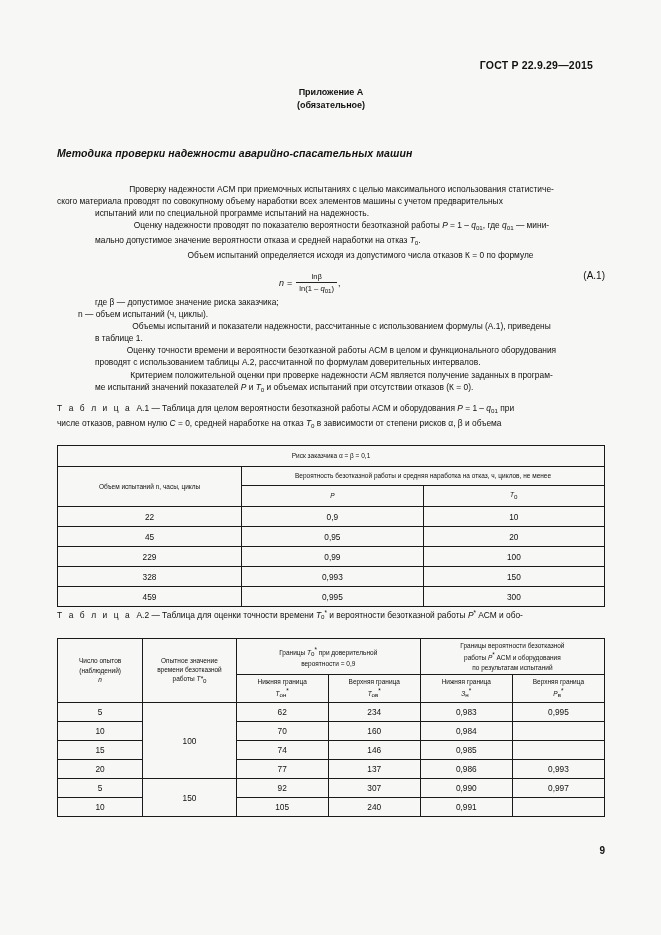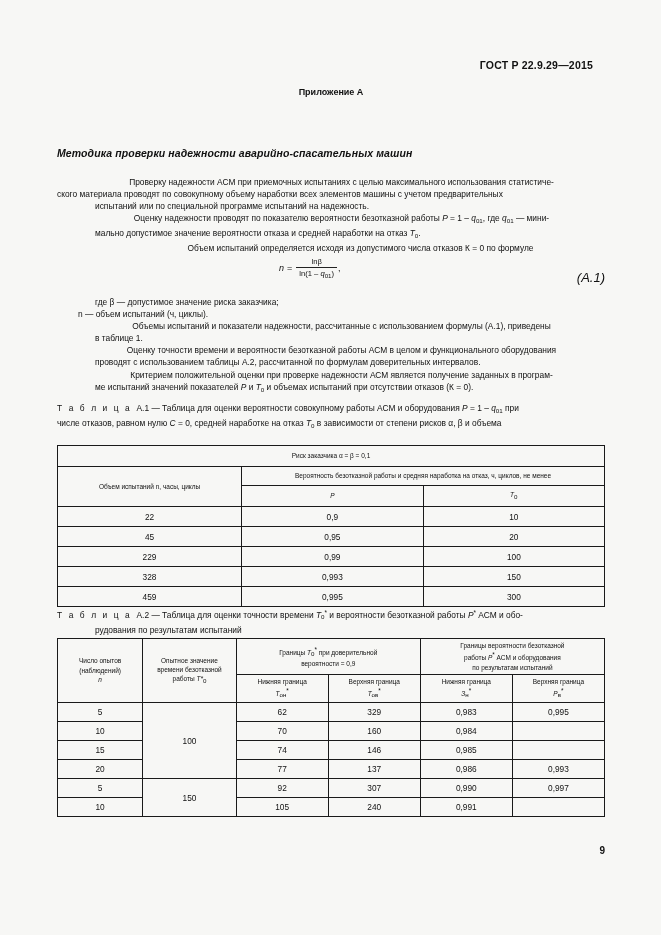--- a/index.html
+++ b/index.html
@@ -55,21 +55,21 @@
     text-align: left;
     font-size: 10.5px;
     font-weight: bold;
     letter-spacing: 0.1px;
     font-style: italic;
   }
 
   
   .body-text {
     position: absolute;
-    top: 176px;
+    top: 183px;
     left: 0;
     width: 548px;
     font-size: 8.4px;
     line-height: 12.1px;
   }
   .p {
     text-align: justify;
     text-justify: inter-word;
     margin: 0;
   }
@@ -103,40 +103,39 @@
     left: 222px;
     top: 0;
     display: flex;
     align-items: center;
     font-size: 9px;
   }
   .frac {
     display: inline-flex;
     flex-direction: column;
     align-items: center;
-    margin: 0 1px;
+    margin: 15px 1px;
     vertical-align: middle;
   }
   .frac .num {
     font-size: 7.6px;
     padding: 0 3px 1px 3px;
     line-height: 9px;
   }
   .frac .den {
     font-size: 7.6px;
     border-top: 1px solid #222;
     padding: 1px 3px 0 3px;
     line-height: 9px;
   }
   .eqnum {
     position: absolute;
     right: 0;
     top: 13px;
-    font-size: 13px;
-    font-style: italic;
+    font-size: 10px;
   }
 
   
   .tbl-caption {
     position: absolute;
     left: 0;
     width: 548px;
     font-size: 8.4px;
     line-height: 12.1px;
     text-align: justify;
@@ -178,20 +177,21 @@
 </head>
 <body>
 
 <div class="page">
   <div class="content">
 
     <div class="doc-header">ГОСТ Р 22.9.29—2015</div>
 
     <div class="appendix-block">
       <div>Приложение А</div>
+      <div>(обязательное)</div>
     </div>
 
     <div class="main-title">Методика проверки надежности аварийно-спасательных машин</div>
 
     <div class="body-text">
 
       <div class="p indent">Проверку надежности АСМ при приемочных испытаниях с целью максимального использования статистиче-</div>
       <div class="p noind">ского материала проводят по совокупному объему наработки всех элементов машины с учетом предварительных</div>
       <div class="p noind nojust">испытаний или по специальной программе испытаний на надежность.</div>
 
@@ -220,21 +220,21 @@
       <div class="p hang nojust">n — объем испытаний (ч, циклы).</div>
       <div class="p indent">Объемы испытаний и показатели надежности, рассчитанные с использованием формулы (А.1), приведены</div>
       <div class="p noind nojust">в таблице 1.</div>
       <div class="p indent">Оценку точности времени и вероятности безотказной работы АСМ в целом и функционального оборудования</div>
       <div class="p noind nojust">проводят с использованием таблицы А.2, рассчитанной по формулам доверительных интервалов.</div>
       <div class="p indent">Критерием положительной оценки при проверке надежности АСМ является получение заданных в програм-</div>
       <div class="p noind nojust"><span>ме испытаний значений показателей </span><i class="it">P</i><span> и </span><i class="it">T</i><span class="sub">0</span><span> и объемах испытаний при отсутствии отказов (К = 0).</span></div>
     </div>
 
     <div class="tbl-caption" style="top:402px">
-      <div><span class="sp-letters">Т а б л и ц а</span>&nbsp; <span>А.1</span><span> — Таблица для оценки вероятности совокупному работы АСМ и оборудования </span><i class="it">P</i><span> = 1 – </span><i class="it">q</i><span class="sub">01</span><span> при</span></div>
+      <div><span class="sp-letters">Т а б л и ц а</span>&nbsp; <span>А.1</span><span> — Таблица для целом вероятности безотказной работы АСМ и оборудования </span><i class="it">P</i><span> = 1 – </span><i class="it">q</i><span class="sub">01</span><span> при</span></div>
       <div><span>числе отказов, равном нулю </span><i class="it">C</i><span> = 0, средней наработке на отказ </span><i class="it">T</i><span class="sub">0</span><span> в зависимости от степени рисков α, β и объема</span></div>
     </div>
 
     <table class="gost" id="table-1">
       <tbody>
         <tr>
           <td class="hdr" colspan="3" style="height:16px">Риск заказчика α = β = 0,1</td>
         </tr>
         <tr>
           <td class="hdr" rowspan="2" style="width:184px;height:30px">Объем испытаний n, часы, циклы</td>
@@ -269,21 +269,20 @@
           <tr>
             <td class="val">459</td>
             <td class="val">0,995</td>
             <td class="val">300</td>
           </tr>
         </tbody>
     </table>
 
     <div class="tbl-caption" style="top:607px">
       <div><span class="sp-letters">Т а б л и ц а</span>&nbsp; <span>А.2</span><span> — Таблица для оценки точности времени </span><i class="it">T</i><span class="sub">0</span><span class="sup">*</span><span> и вероятности безотказной работы </span><i class="it">P</i><span class="sup">*</span><span> АСМ и обо-</span></div>
-      <div class="nojust">рудования по результатам испытаний</div>
     </div>
 
     <table class="gost" id="table-2">
       <tbody>
         <tr>
           <td class="hdr" rowspan="2" style="width:83px;height:46px">
             <span>Число опытов</span><br>
             <span>(наблюдений)</span><br>
             <i class="it">n</i>
           </td>
@@ -319,21 +318,21 @@
             <span>Верхняя граница</span><br>
             <i class="it">P</i><span class="sub">в</span><span class="sup">*</span>
           </td>
         </tr>
       </tbody>
       <tbody id="t2-rows">
           <tr>
             <td class="val">5</td>
             <td class="val" rowspan="4">100</td>
             <td class="val">62</td>
-            <td class="val">329</td>
+            <td class="val">234</td>
             <td class="val">0,983</td>
             <td class="val">0,995</td>
           </tr>
           <tr>
             <td class="val">10</td>
             <td class="val">70</td>
             <td class="val">160</td>
             <td class="val">0,984</td>
             <td class="val"></td>
           </tr>

